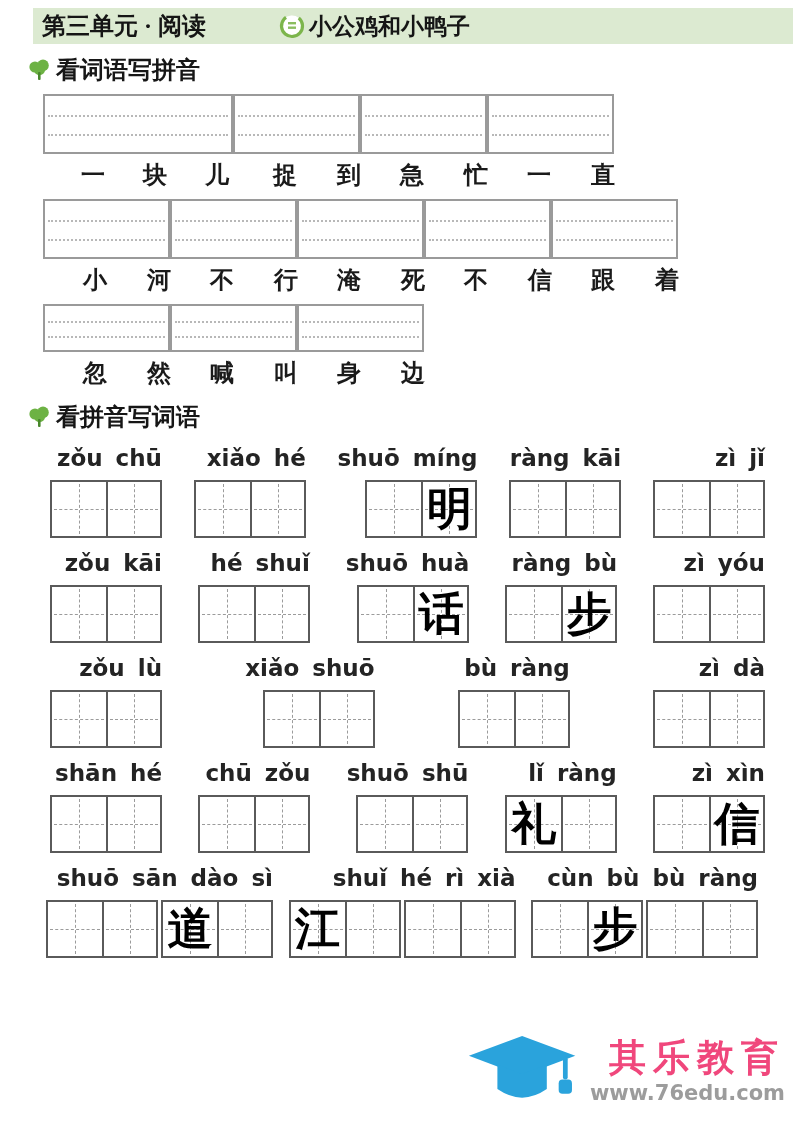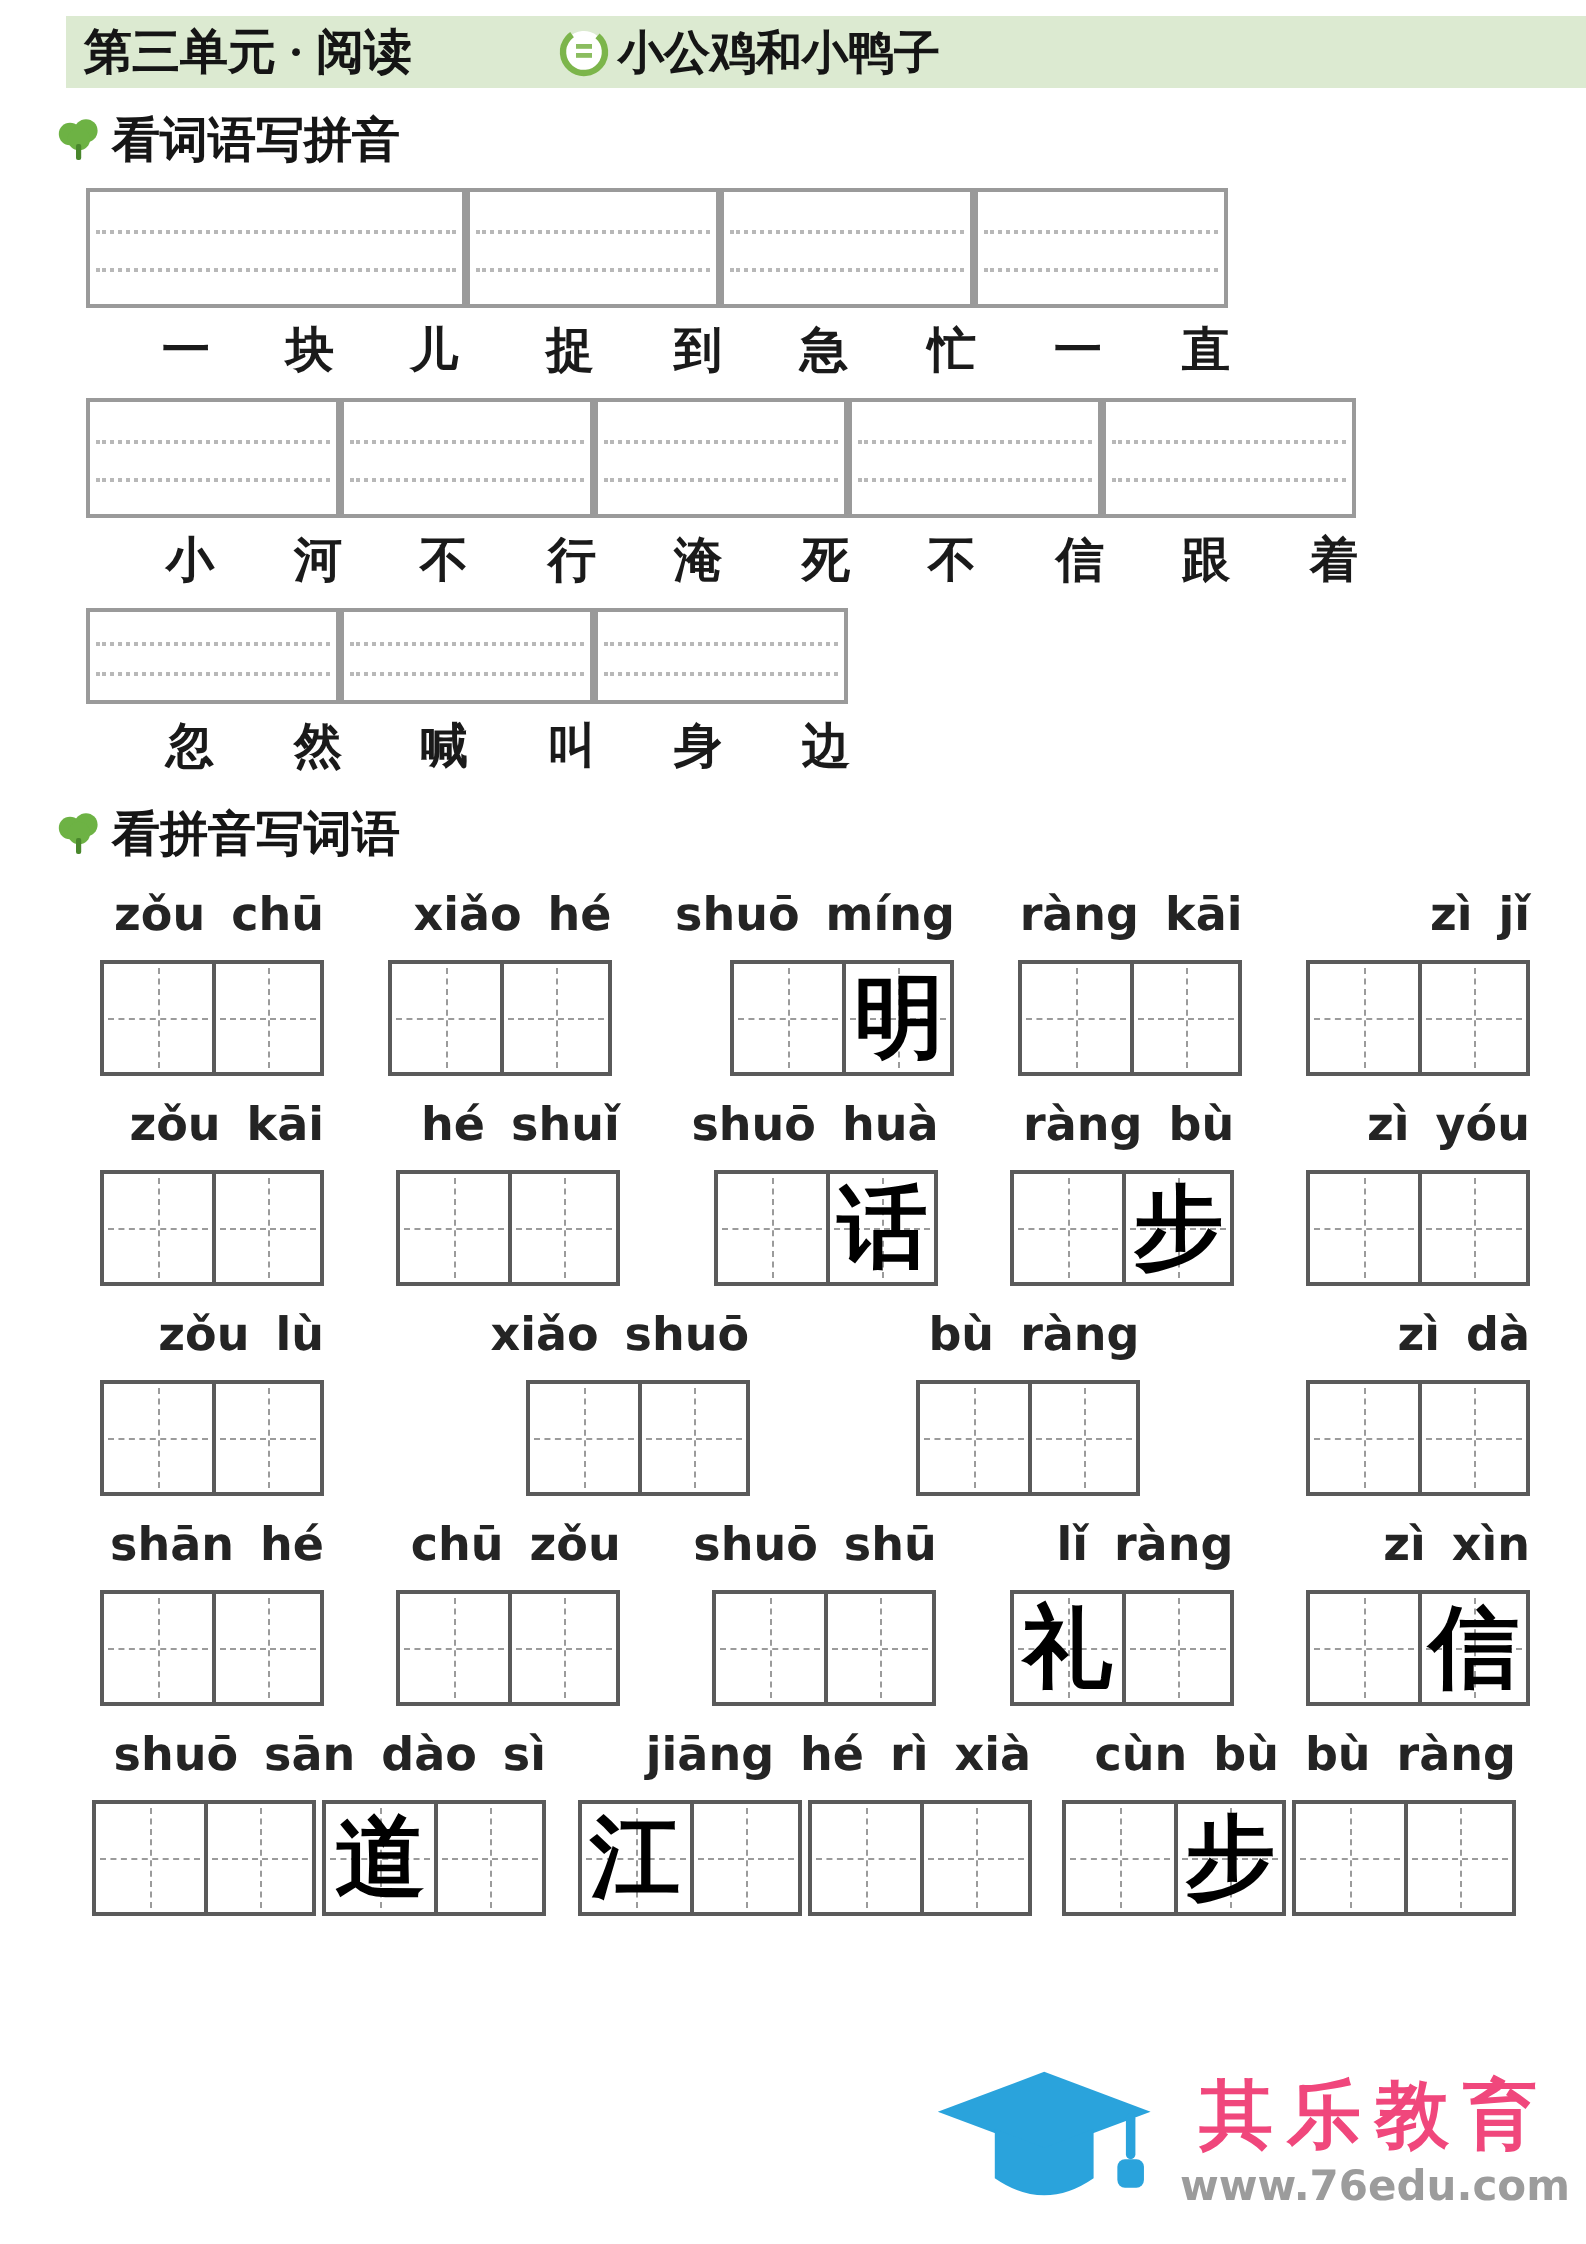--- a/index.html
+++ b/index.html
@@ -66,21 +66,21 @@
   .cell::after  { content:""; position:absolute; top:50%; left:2px; right:2px; border-top:1px dashed #9b9b9b; }
   .cell .hz {
     position:absolute; inset:0; z-index:2;
     display:flex; align-items:center; justify-content:center;
     font-size:45px; font-weight:700; color:#000;
     font-family:"Liberation Serif","DejaVu Serif",serif;
   }
 
   
   .footer { position:absolute; right:8px; bottom:12px; display:flex; align-items:center; gap:8px; }
-  .footer .texts { display:flex; flex-direction:column; align-items:center; }
+  .footer .texts { display:flex; flex-direction:column; align-items:flex-end; }
   .brand {
     font-family:"Liberation Sans","DejaVu Sans",sans-serif;
     font-size:37px; font-weight:800; color:#f0477c; letter-spacing:7px; line-height:1.1;
     white-space:nowrap;
   }
   .url {
     font-family:"DejaVu Sans","Liberation Sans",sans-serif;
     font-size:21px; font-weight:700; color:#9c9c9c; line-height:1.2; margin-top:2px;
   }
   .icn { display:inline-block; vertical-align:middle; }
@@ -416,21 +416,21 @@
             </div>
             <div class="tian-group">
               <div class="cell">
                 <span class="hz">道</span>
               </div>
               <div class="cell"></div>
             </div>
           </div>
         </div>
         <div class="s2-col">
-          <div class="pinyin">jiāng hé rì xià</div>
+          <div class="pinyin">shuǐ hé rì xià</div>
           <div class="tian-grid">
             <div class="tian-group">
               <div class="cell">
                 <span class="hz">江</span>
               </div>
               <div class="cell"></div>
             </div>
             <div class="tian-group">
               <div class="cell"></div>
               <div class="cell"></div>

